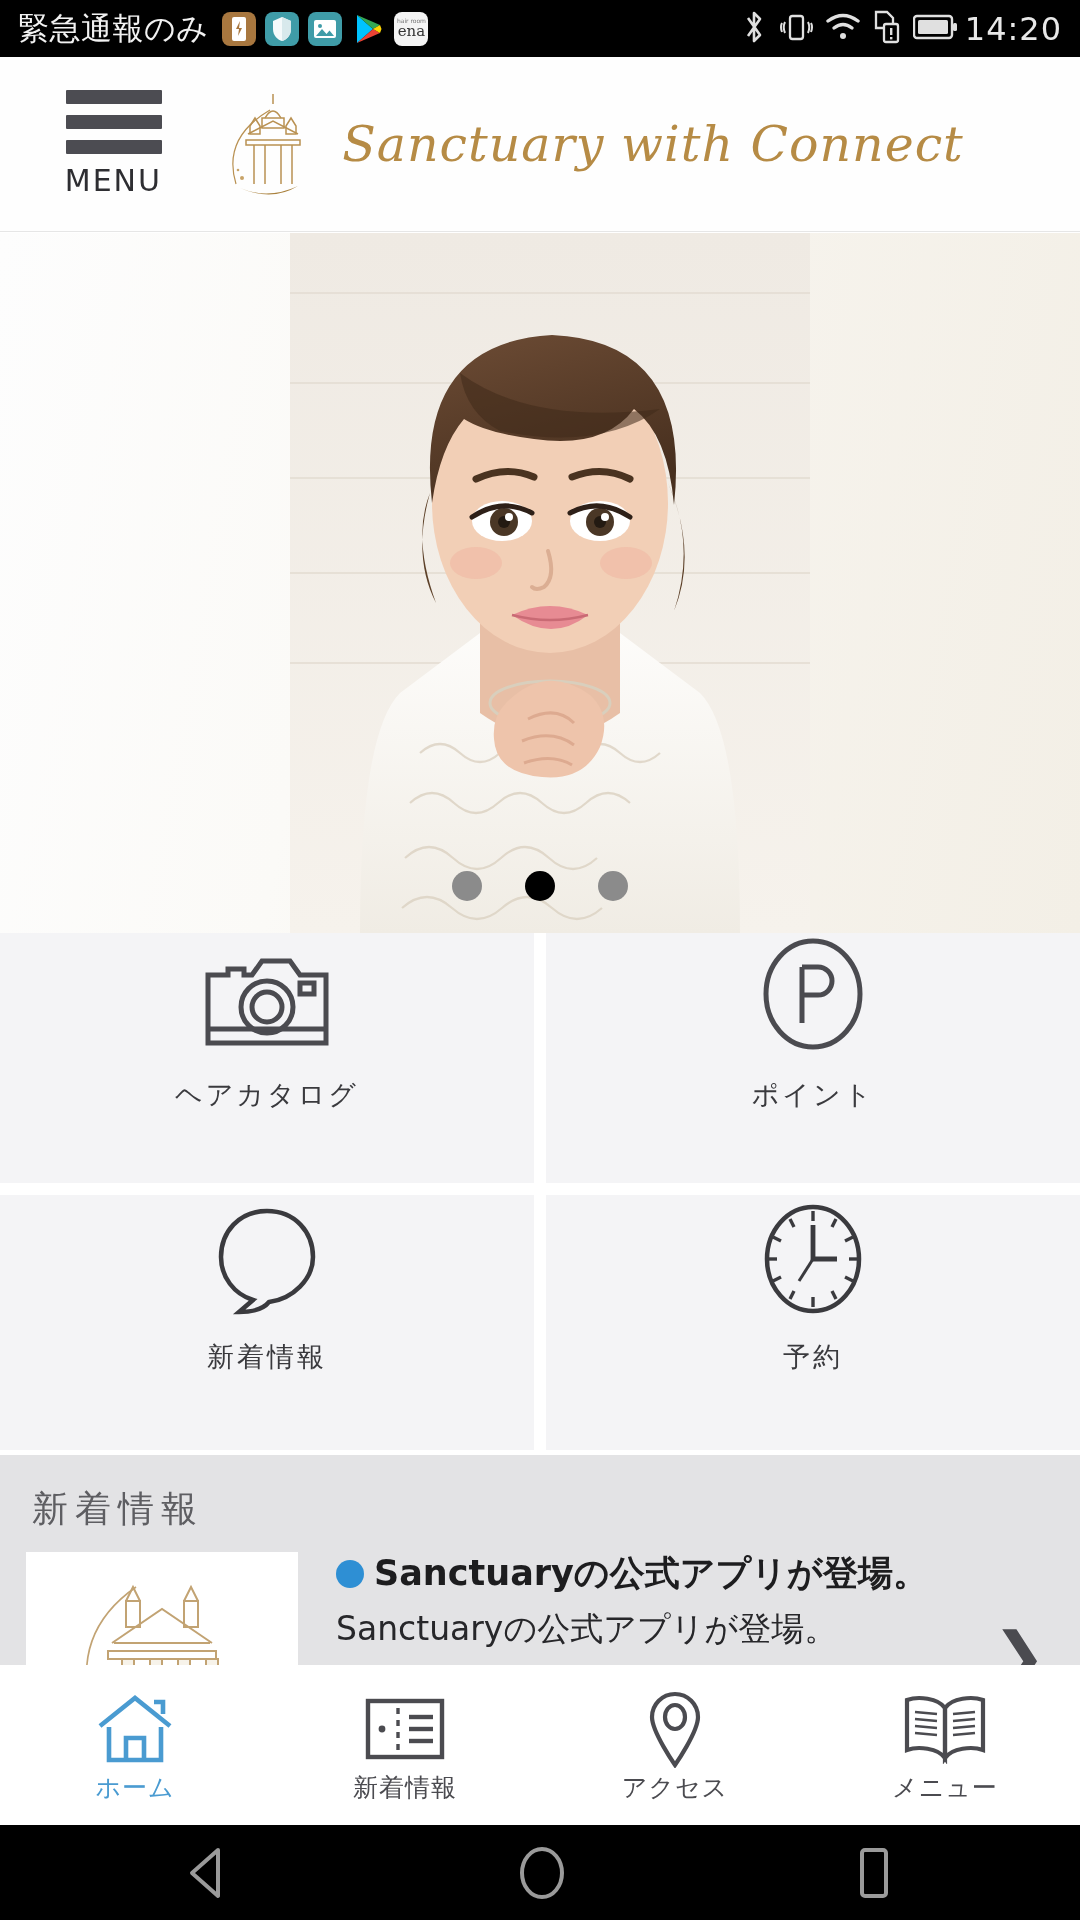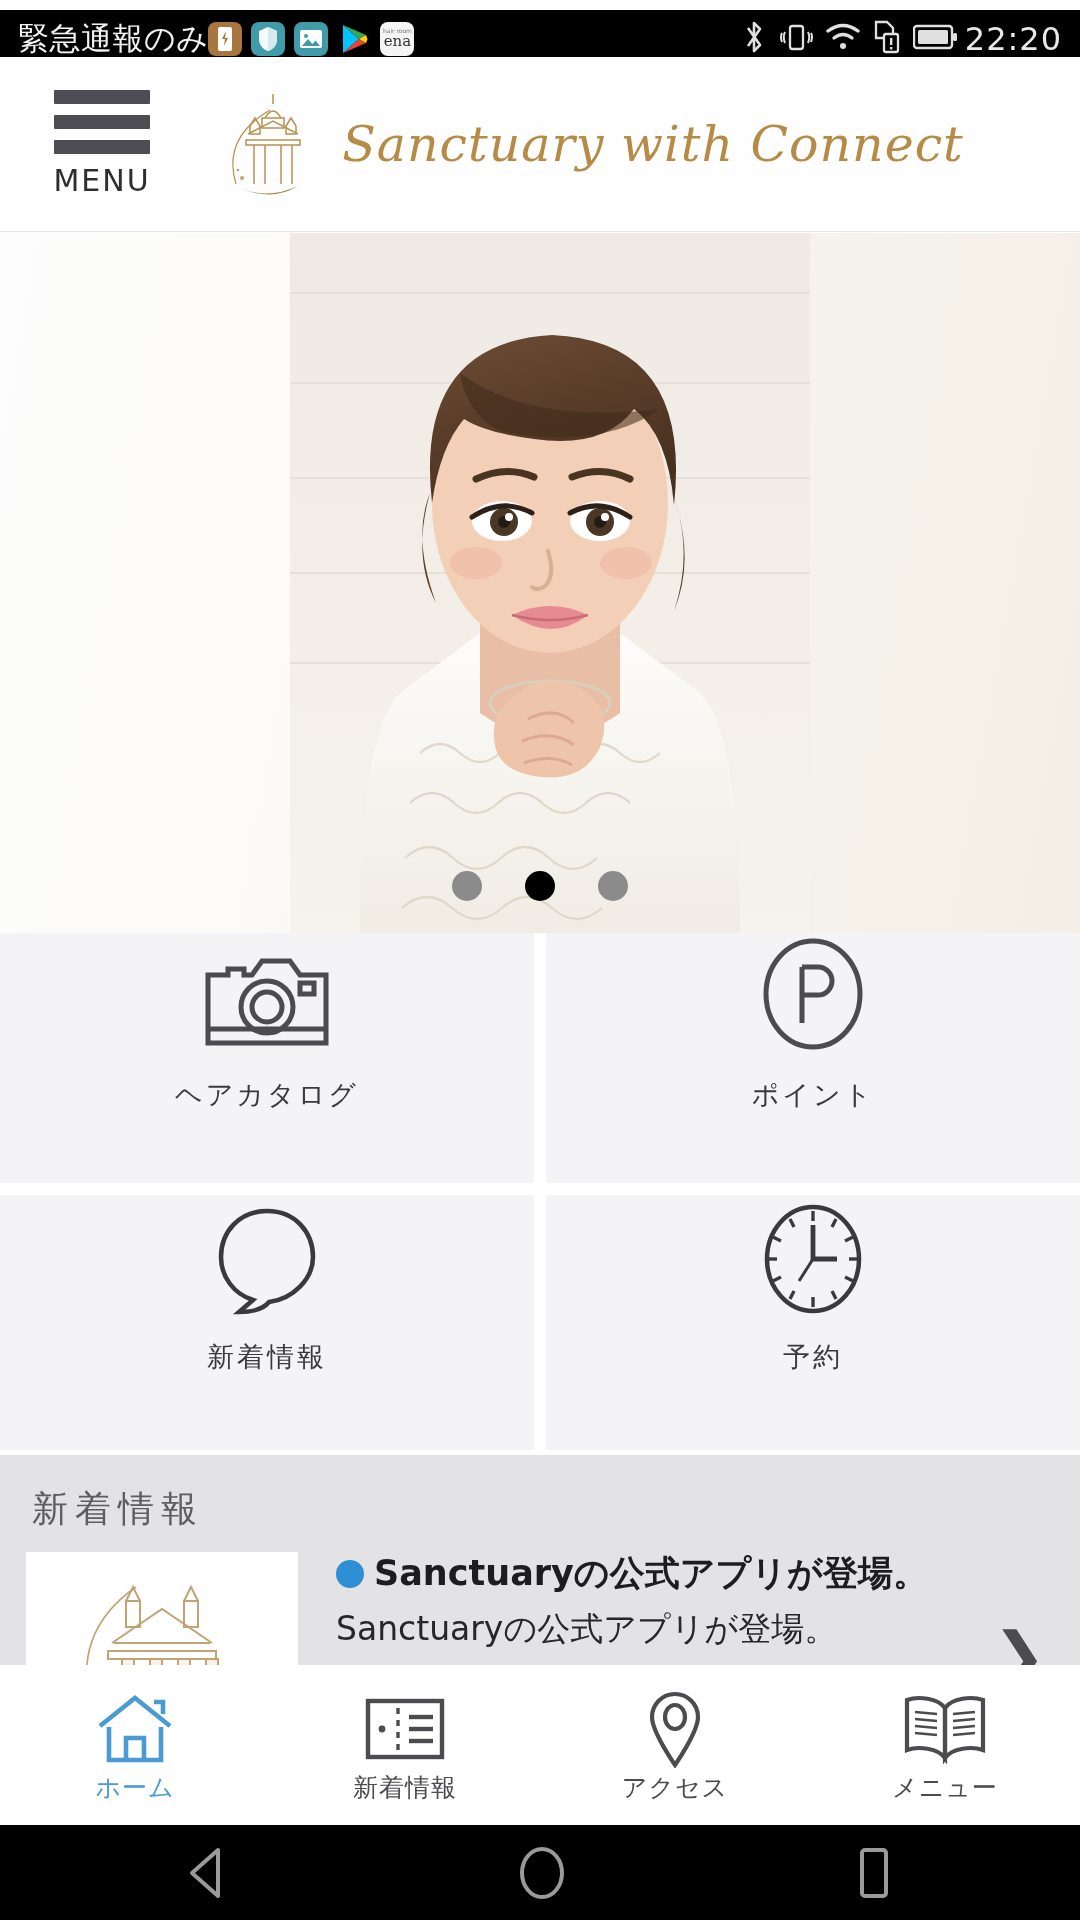--- a/index.html
+++ b/index.html
@@ -6,41 +6,41 @@
   html,body { width:1080px; height:1920px; }
   body {
     font-family:"DejaVu Sans","Liberation Sans",sans-serif;
     background:#ffffff;
     overflow:hidden;
     position:relative;
   }
 
   
   .statusbar{
-    position:absolute; top:10px; left:0; width:1080px; height:57px;
+    position:absolute; top:0; left:0; width:1080px; height:57px;
     background:#000; color:#fff;
     display:flex; align-items:center; padding:0 18px 0 18px;
   }
   .sb-carrier{ font-size:31px; letter-spacing:.5px; color:#f2f2f2; white-space:nowrap; }
-  .sb-appicons{ display:flex; gap:9px; }
+  .sb-appicons{ display:flex; gap:9px; margin-left:14px; }
   .sb-appicon{ width:34px; height:34px; border-radius:8px; display:flex; align-items:center; justify-content:center; }
   .sb-spacer{ flex:1 1 auto; }
   .sb-right{ display:flex; align-items:center; gap:12px; }
   .sb-time{ font-size:32px; color:#e8e8e8; letter-spacing:1px; margin-left:6px; }
 
   
   .appheader{
     position:absolute; top:57px; left:0; width:1080px; height:175px;
     background:#fefefe;
     border-bottom:1px solid #e6e6e6;
     display:flex; align-items:center;
   }
   .menu-btn{
     width:120px; margin-left:42px;
-    display:flex; flex-direction:column; align-items:center; gap:0;
+    display:flex; flex-direction:column; align-items:flex-end; gap:0;
     cursor:pointer;
   }
   .menu-bars{ display:flex; flex-direction:column; gap:11px; width:96px; }
   .menu-bar{ height:14px; background:#4c4c52; width:100%; border-radius:1px; }
   .menu-label{ font-size:30px; letter-spacing:2px; color:#2e2e32; margin-top:9px; }
   .logo-wrap{ flex:1; display:flex; align-items:center; justify-content:center; padding-right:60px; }
   .logo-mark{ width:110px; height:112px; flex:none; margin-right:6px; }
   .logo-text{
     font-family:"DejaVu Serif","Liberation Serif",serif;
     font-style:italic; font-size:49px; color:#b68b45;
@@ -189,21 +189,21 @@
       </svg>
     </span>
     <span>
       <svg width="46" height="26" viewBox="0 0 46 26">
         <rect x="1" y="2" width="38" height="22" rx="3" fill="none" stroke="#e0e0e0" stroke-width="2.4"></rect>
         <rect x="5" y="6" width="30" height="14" rx="1.5" fill="#e0e0e0"></rect>
         <rect x="40" y="9" width="4" height="8" rx="1.5" fill="#e0e0e0"></rect>
       </svg>
     </span>
   </div>
-  <div class="sb-time">22:20</div>
+  <div class="sb-time">14:20</div>
 </div>
 
 <div class="appheader">
   <div class="menu-btn">
     <div class="menu-bars">
       <div class="menu-bar"></div>
       <div class="menu-bar"></div>
       <div class="menu-bar"></div>
     </div>
     <div class="menu-label">MENU</div>

